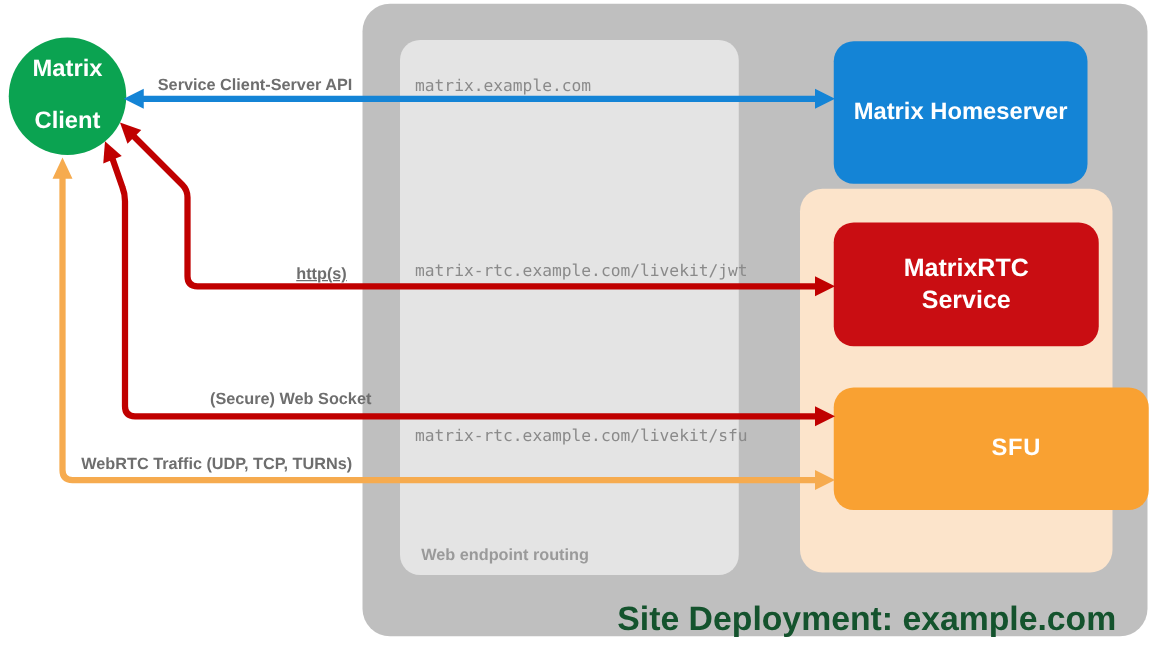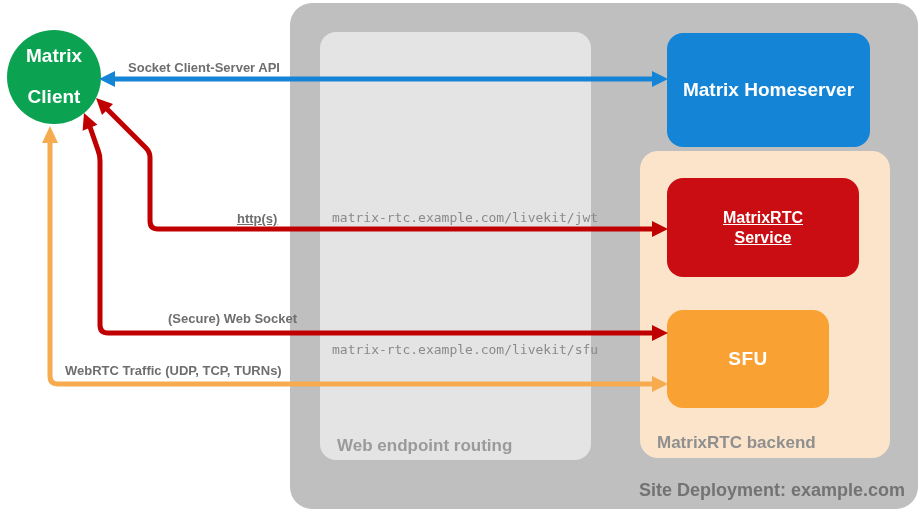--- a/index.html
+++ b/index.html
@@ -12,30 +12,30 @@
   .site-box{left:290px;top:3px;width:628px;height:506px;background:#bfbfbf;border-radius:22px;}
   .routing-box{left:320px;top:32px;width:271px;height:428px;background:#e4e4e4;border-radius:16px;}
   .backend-box{left:640px;top:151px;width:250px;height:307px;background:#fce4cb;border-radius:18px;}
   
   .node{display:flex;align-items:center;justify-content:center;flex-direction:column;
         color:#ffffff;font-weight:bold;text-align:center;border-radius:16px;}
   .client-circle{left:7px;top:30px;width:94px;height:94px;border-radius:50%;
         background:#0ba351;display:flex;align-items:center;justify-content:center;
         flex-direction:column;color:#fff;font-weight:bold;font-size:19px;line-height:1.2;gap:18px;}
   .homeserver{left:667px;top:33px;width:203px;height:114px;background:#1484d6;font-size:19px;}
-  .auth{left:667px;top:178px;width:192px;height:99px;background:#c90d12;font-size:16px;line-height:1.25;text-decoration:underline;}
-  .sfu{left:667px;top:310px;width:162px;height:98px;background:#f9a132;font-size:19px;letter-spacing:.5px;}
+  .auth{left:667px;top:178px;width:212px;height:99px;background:#c90d12;font-size:20px;line-height:1.25;}
+  .sfu{left:667px;top:310px;width:212px;height:98px;background:#f9a132;font-size:19px;letter-spacing:.5px;padding-left:40px;}
   
   .conn-label{color:#6e6e6e;font-size:13px;font-weight:bold;white-space:nowrap;}
   .url{font-family:"DejaVu Sans Mono",monospace;color:#8a8a8a;font-size:13px;white-space:nowrap;}
   
-  .group-label{font-weight:bold;font-size:17px;white-space:nowrap;}
+  .group-label{font-weight:bold;font-size:13px;white-space:nowrap;}
   .routing-label{left:337px;top:436px;color:#9a9a9a;}
   .backend-label{left:657px;top:433px;color:#8f8f8f;}
-  .site-label{right:16px;top:480px;color:#737373;font-size:18px;font-weight:bold;white-space:nowrap;}
+  .site-label{right:28px;top:480px;color:#14532d;font-size:27px;font-weight:bold;white-space:nowrap;}
   svg.arrows{position:absolute;left:0;top:0;width:921px;height:524px;pointer-events:none;}
 </style>
 </head>
 <body>
 
 <div class="canvas">
 
   <div class="abs site-box"></div>
   <div class="abs routing-box"></div>
   <div class="abs backend-box"></div>
@@ -75,25 +75,25 @@
       <polygon points="668,333 652,325 652,341" fill="#c00000"></polygon>
     </g>
 
     <g>
       <path d="M 50 141 L 50 376 Q 50 384 58 384 L 654 384" fill="none" stroke="#f6ab4f" stroke-width="5"></path>
       <polygon points="50,126 58,143 42,143" fill="#f6ab4f"></polygon>
       <polygon points="668,384 652,376 652,392" fill="#f6ab4f"></polygon>
     </g>
   </svg>
 
-  <div class="abs conn-label" style="left:120px;top:60px;width:168px;text-align:center;">Socket Client-Server API</div>
+  <div class="abs conn-label" style="left:120px;top:60px;width:168px;text-align:center;">Service Client-Server API</div>
   <div class="abs conn-label" style="left:237px;top:211px;text-decoration:underline;">http(s)</div>
   <div class="abs conn-label" style="left:152px;top:311px;margin-left:16px;">(Secure) Web Socket</div>
   <div class="abs conn-label" style="left:65px;top:363px;">WebRTC Traffic (UDP, TCP, TURNs)</div>
 
+  <div class="abs url" style="left:332px;top:62px;">matrix.example.com</div>
   <div class="abs url" style="left:332px;top:210px;">matrix-rtc.example.com/livekit/jwt</div>
   <div class="abs url" style="left:332px;top:314px;margin-top:28px;">matrix-rtc.example.com/livekit/sfu</div>
 
   <div class="abs group-label routing-label">Web endpoint routing</div>
-  <div class="abs group-label backend-label">MatrixRTC backend</div>
   <div class="abs site-label">Site Deployment: example.com</div>
 
 </div>
 
 </body></html>

